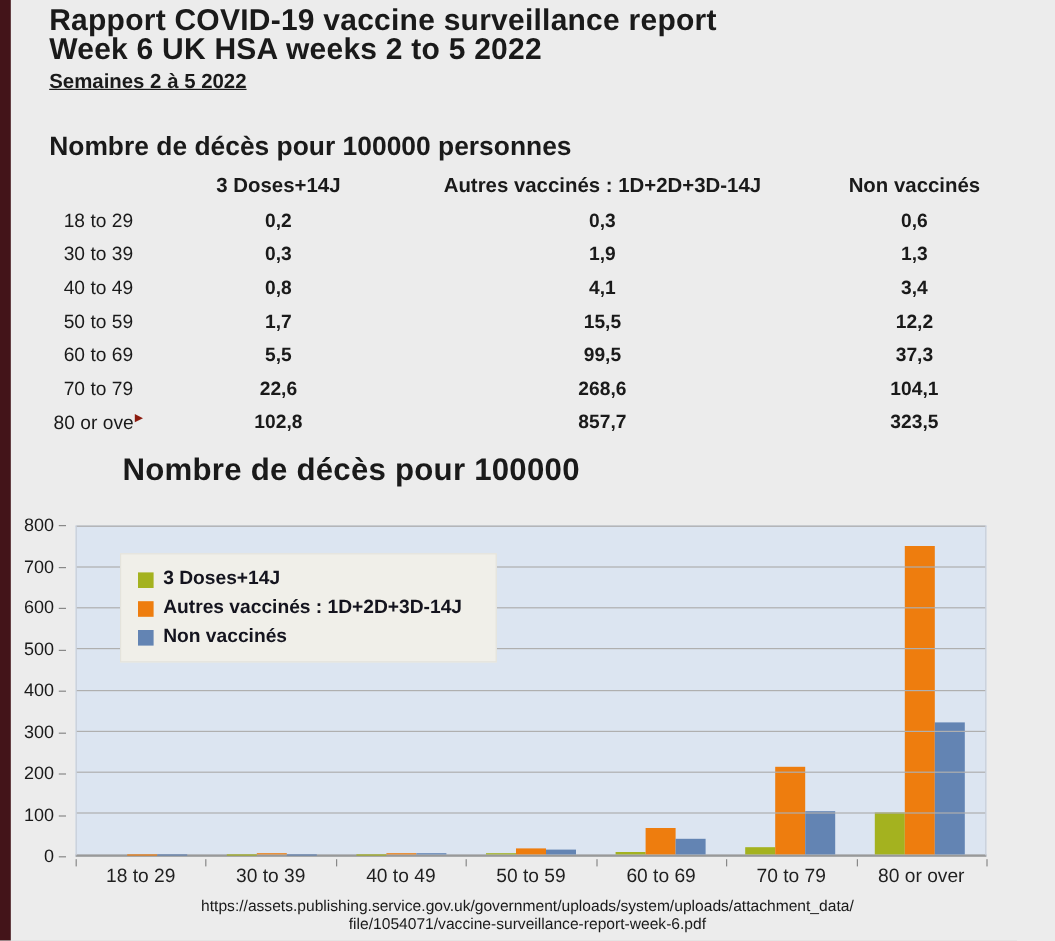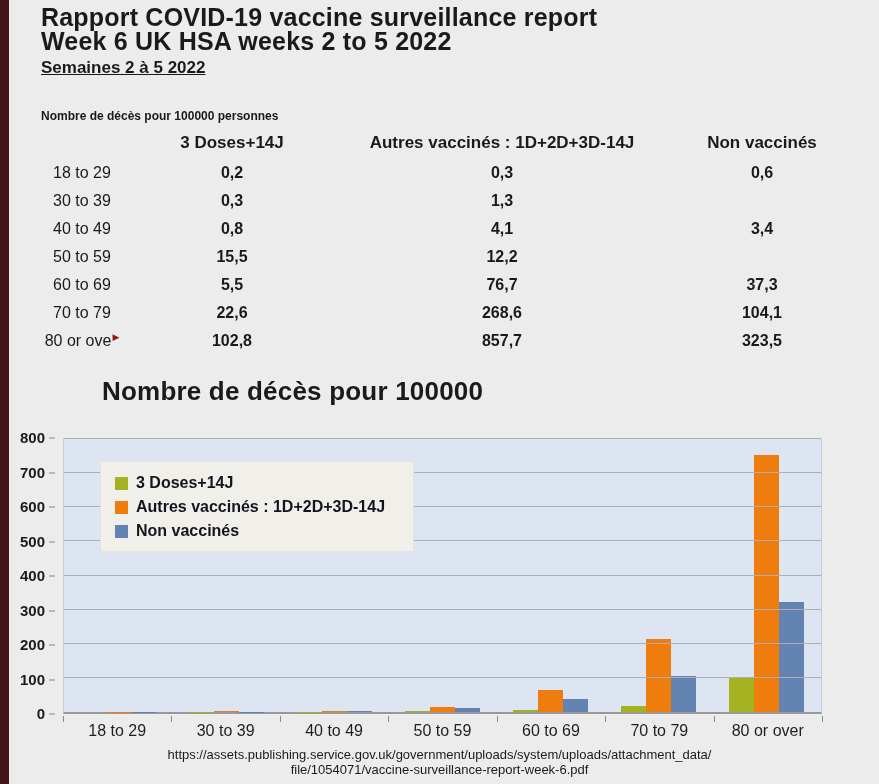--- a/index.html
+++ b/index.html
@@ -12,21 +12,21 @@
   }
   .left-bar { position:absolute; left:0; top:0; width:9px; height:100%; background:#431419; }
 
   
   .hdr { position:absolute; left:41px; top:5px; }
   .hdr .l1, .hdr .l2 { font-size:25px; font-weight:bold; line-height:24px; letter-spacing:.2px; }
   .hdr .l3 { font-size:17px; font-weight:bold; line-height:26px; margin-top:2px;text-decoration:underline; }
 
   
   .tbl { position:absolute; left:41px; top:109px; width:820px; }
-  .tbl-title { font-size:12px; font-weight:bold; margin-bottom:7px; }
+  .tbl-title { font-size:22px; font-weight:bold; margin-bottom:7px; }
   .trow { display:grid; grid-template-columns:82px 218px 322px 198px; align-items:center; height:28px; }
   .trow.head { height:26px; margin-bottom:3px; }
   .tcell { text-align:center; font-size:16px; }
   .tcell.th { font-weight:bold; font-size:17px; }
   .tcell.tval { font-weight:bold; }
   .tcell.tlabel { font-size:16px; font-weight:normal; white-space:nowrap; }
   .cursor { color:#8b1a0e; font-size:9px; vertical-align:super; margin-left:1px; }
 
   
   .chart-title { position:absolute; left:102px; top:376px; font-size:26px; font-weight:bold; letter-spacing:.2px; }
@@ -34,21 +34,21 @@
     position:absolute; left:63px; top:438px; width:759px; height:276px;
     background:#DCE5F1;
     border-top:1px solid #C7CDD9; border-right:1px solid #C7CDD9; border-left:1px solid #C7CDD9;
     border-bottom:2px solid #999;
   }
   .gridline { position:absolute; left:0; right:0; height:1px; background:#AFAFAF; }
   .bars-layer { position:absolute; left:0; right:0; top:0; bottom:0; display:flex; }
   .bar-group { flex:1 1 0; display:flex; align-items:flex-end; justify-content:center; }
   .bar { width:25px; }
   .y-axis { position:absolute; left:0; top:438px; width:55px; height:276px; }
-  .ytick { position:absolute; right:10px; transform:translateY(-52%); font-size:15px; color:#1a1a1a;font-weight:bold; }
+  .ytick { position:absolute; right:10px; transform:translateY(-52%); font-size:15px; color:#1a1a1a; }
   .ytickmark { position:absolute; right:0; width:6px; height:1px; background:#888; transform:translateY(-50%); }
   .x-ticks { position:absolute; left:63px; top:716px; width:759px; height:6px; }
   .xtickmark { position:absolute; top:0; width:1px; height:6px; background:#888; }
   .x-axis { position:absolute; left:63px; top:722px; width:759px; display:flex; }
   .xlabel { flex:1 1 0; text-align:center; font-size:16px; color:#1f1f1f; }
 
   .legend {
     position:absolute; left:100px; top:461px; width:314px;
     background:#F0EFE9; border:1px solid #E4E3DC;
     padding:9px 0 8px 14px;
@@ -83,37 +83,39 @@
     <div>
         <div class="trow">
           <div class="tcell tlabel">18 to 29</div>
           <div class="tcell tval">0,2</div>
           <div class="tcell tval">0,3</div>
           <div class="tcell tval">0,6</div>
         </div>
         <div class="trow">
           <div class="tcell tlabel">30 to 39</div>
           <div class="tcell tval">0,3</div>
+          <div class="tcell tval">1,9</div>
           <div class="tcell tval">1,3</div>
         </div>
         <div class="trow">
           <div class="tcell tlabel">40 to 49</div>
           <div class="tcell tval">0,8</div>
           <div class="tcell tval">4,1</div>
           <div class="tcell tval">3,4</div>
         </div>
         <div class="trow">
           <div class="tcell tlabel">50 to 59</div>
+          <div class="tcell tval">1,7</div>
           <div class="tcell tval">15,5</div>
           <div class="tcell tval">12,2</div>
         </div>
         <div class="trow">
           <div class="tcell tlabel">60 to 69</div>
           <div class="tcell tval">5,5</div>
-          <div class="tcell tval">76,7</div>
+          <div class="tcell tval">99,5</div>
           <div class="tcell tval">37,3</div>
         </div>
         <div class="trow">
           <div class="tcell tlabel">70 to 79</div>
           <div class="tcell tval">22,6</div>
           <div class="tcell tval">268,6</div>
           <div class="tcell tval">104,1</div>
         </div>
         <div class="trow">
           <div class="tcell tlabel">80 or ove<span class="cursor">▶</span></div>

